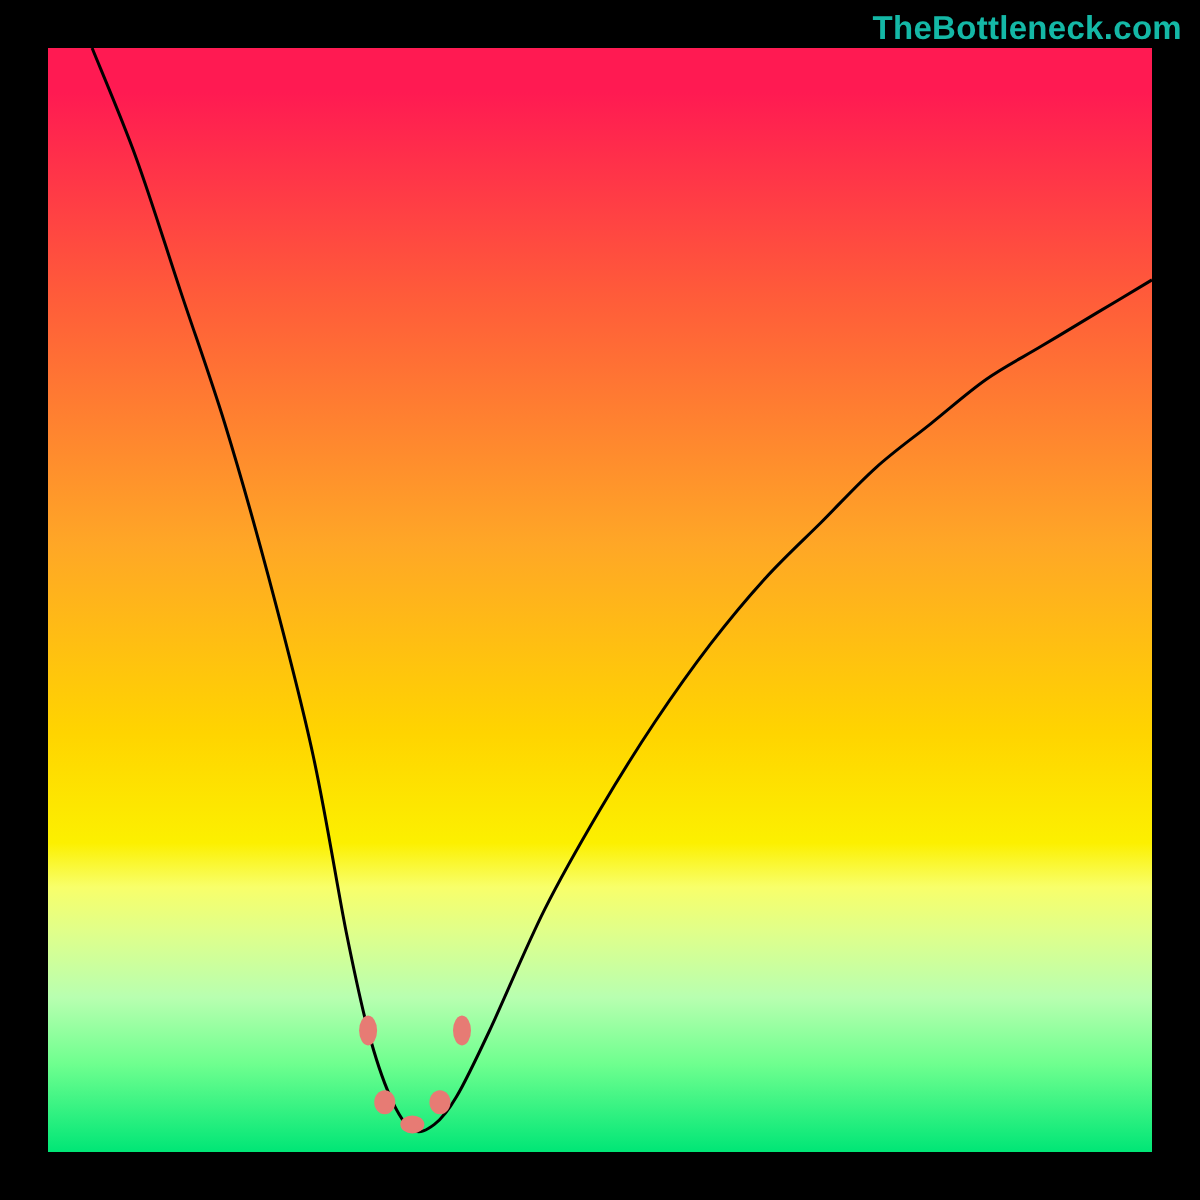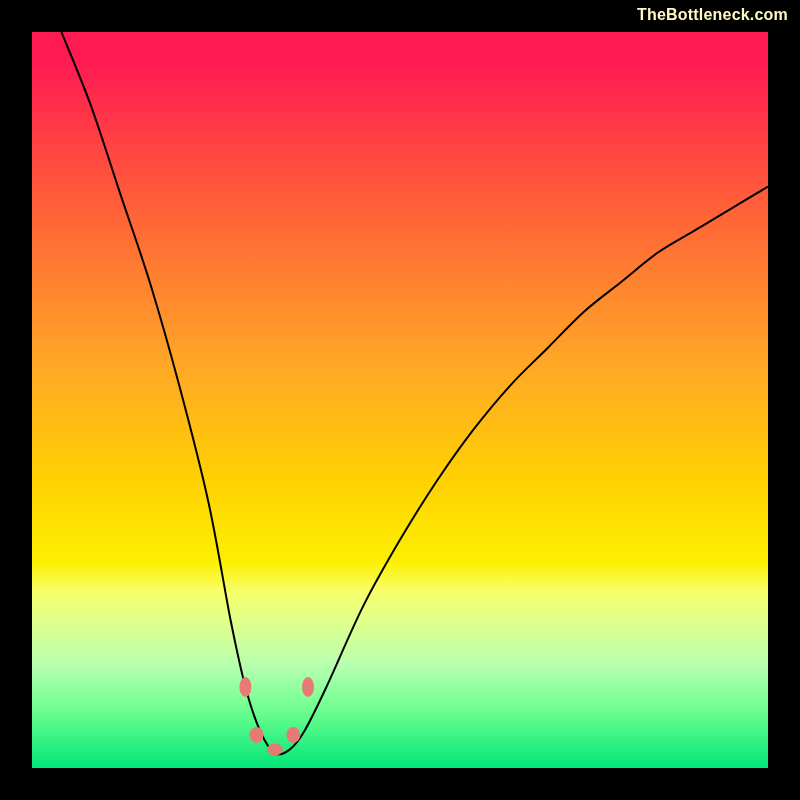--- a/index.html
+++ b/index.html
@@ -29,23 +29,23 @@
       #e0ff8a 80%,
       #b8ffb0 86%,
       #6fff8f 92%,
       #00e676 100%
     );
   }
   .watermark {
     position: absolute;
     top: 6px;
     right: 12px;
-    font-size: 16px;
+    font-size: 22px;
     font-weight: 600;
-    color: #fef9c3;
+    color: #14b8a6;
     letter-spacing: 0.2px;
     user-select: none;
   }
   svg.curve {
     position: absolute;
     left: 0;
     top: 0;
     width: 736px;
     height: 736px;
   }

